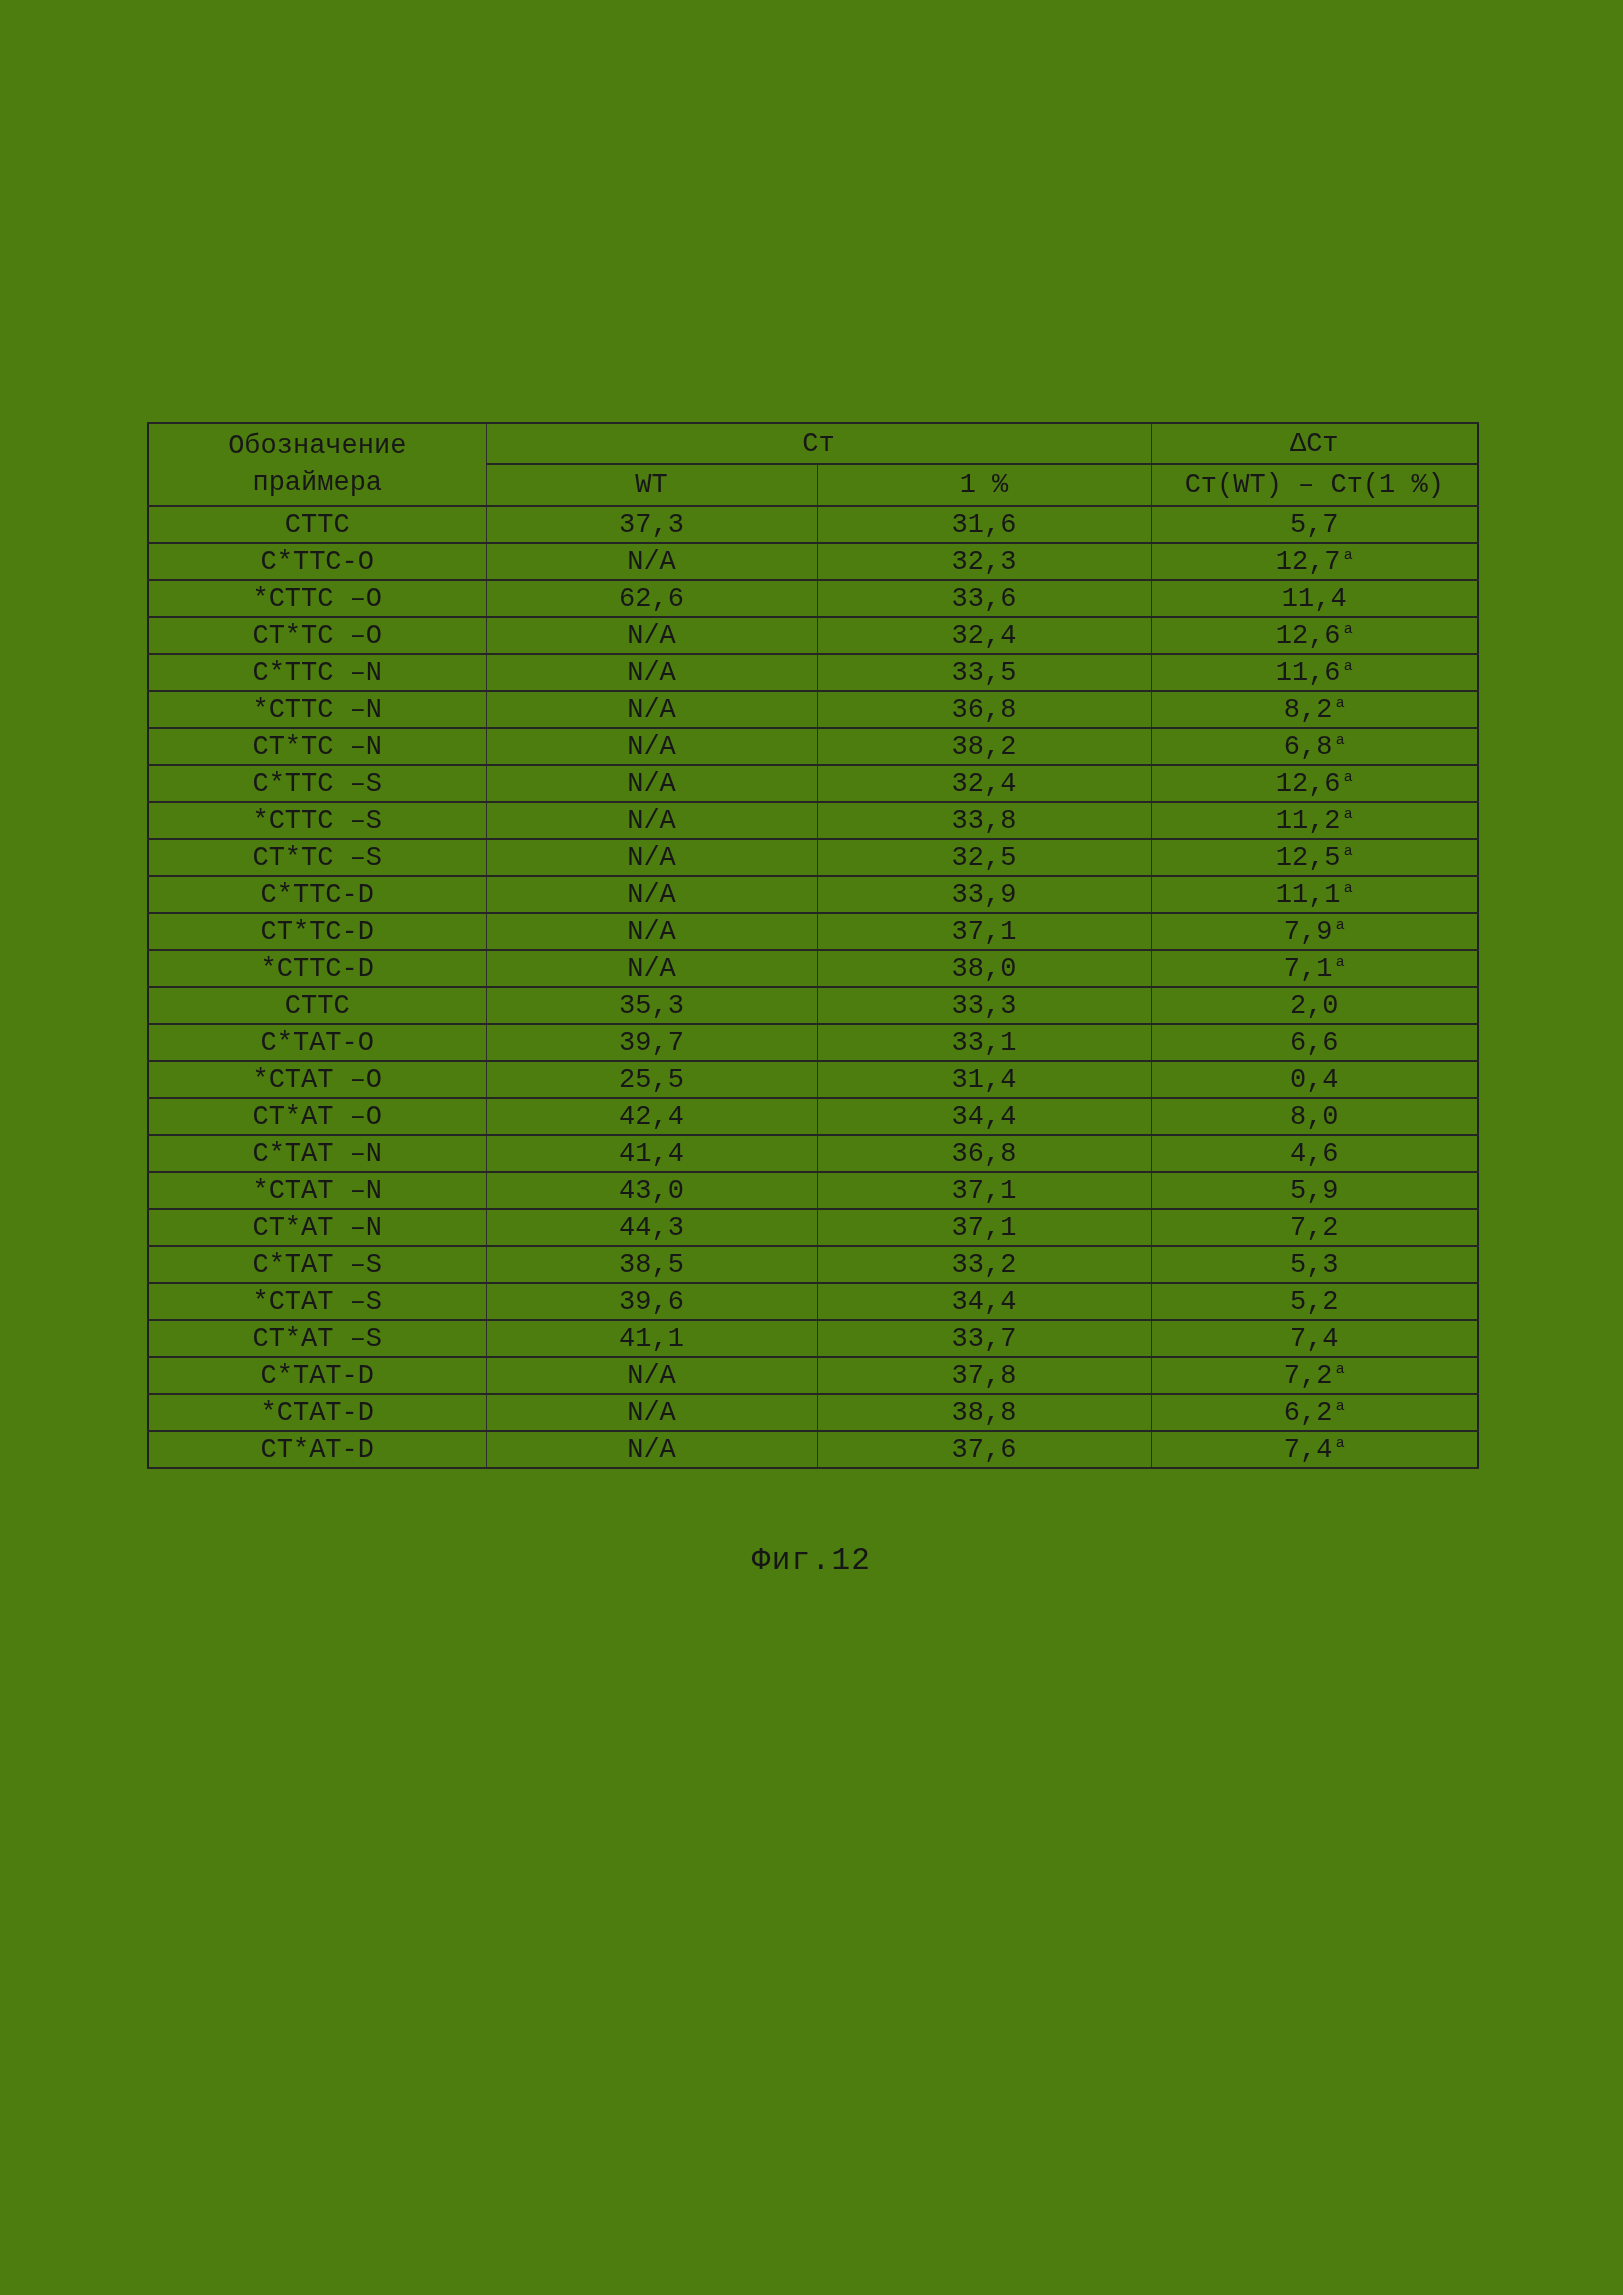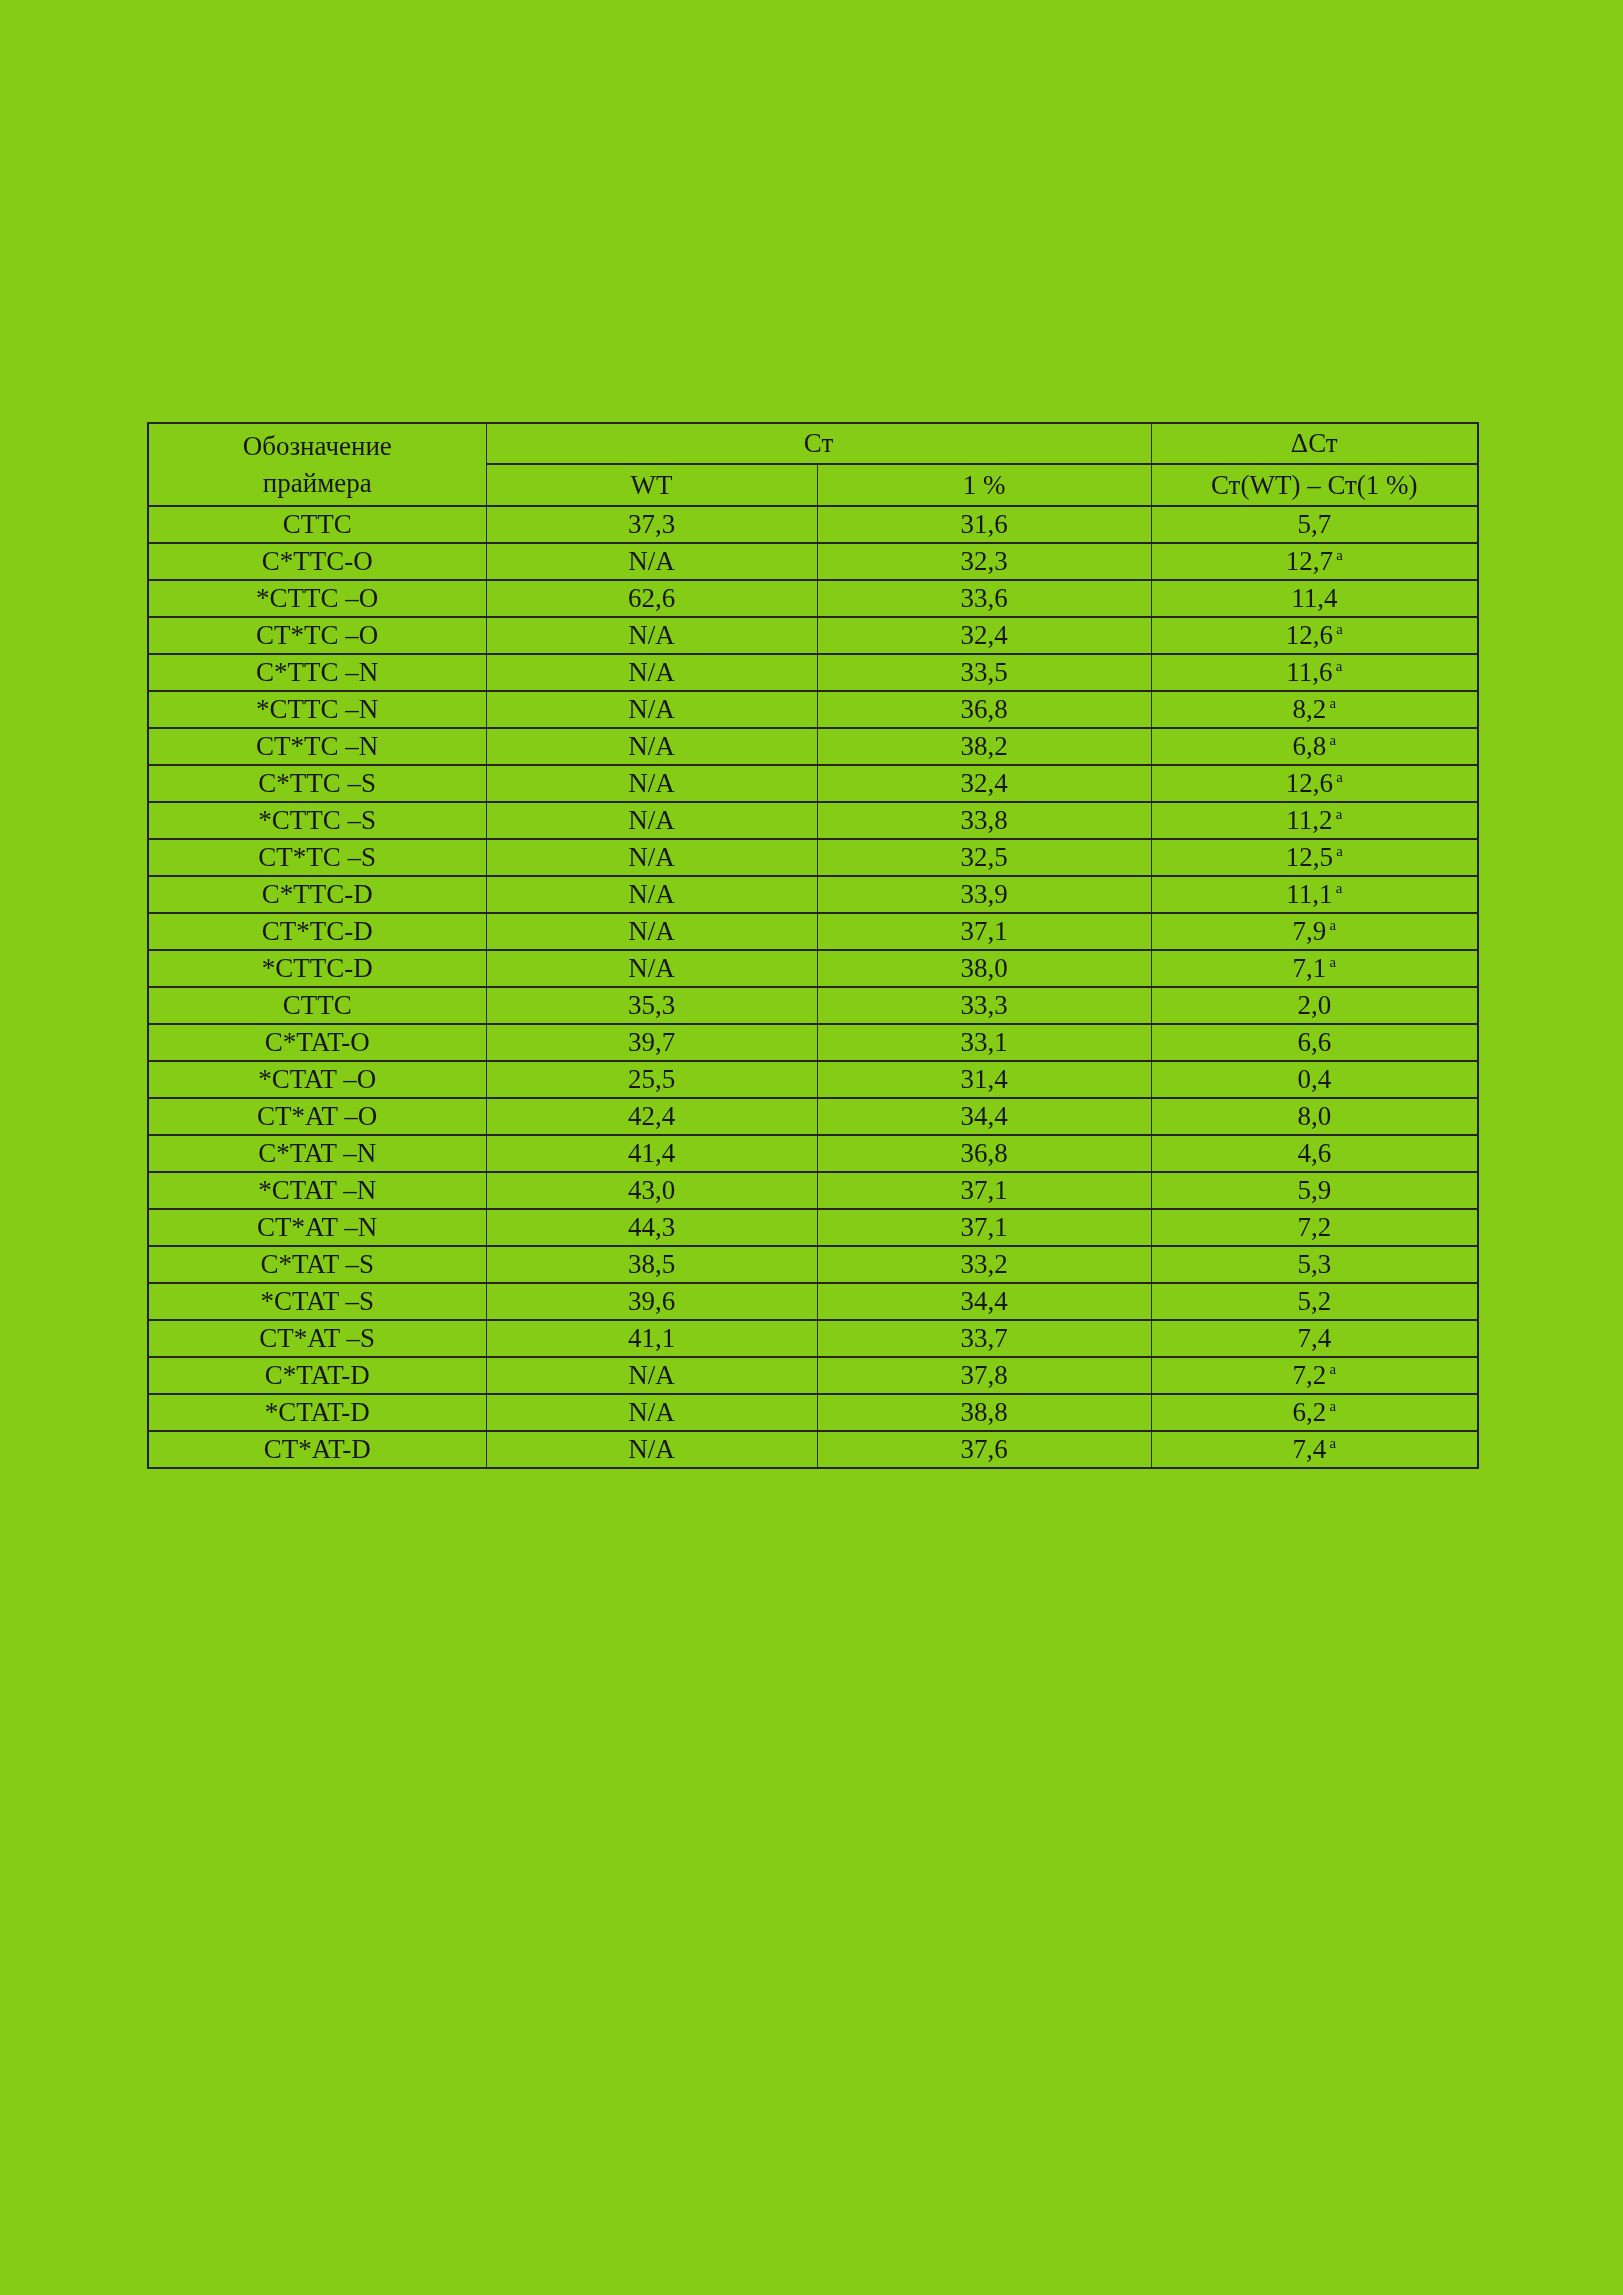--- a/index.html
+++ b/index.html
@@ -4,22 +4,22 @@
 <style>
   html, body {
     margin: 0;
     padding: 0;
     background: #ffffff;
   }
   .page {
     position: relative;
     width: 1623px;
     height: 2295px;
-    background: #84cc16;
-    font-family: Liberation Serif, serif;
+    background: #4d7c0f;
+    font-family: Liberation Mono, monospace;
     color: #1a1a1a;
     overflow: hidden;
   }
   table.data-table {
     position: absolute;
     left: 147px;
     top: 422px;
     width: 1330px;
     border-collapse: collapse;
     table-layout: fixed;
@@ -243,15 +243,16 @@
     </tr>
         <tr>
       <td class="c-label">CT*AT-D</td>
       <td class="c-wt">N/A</td>
       <td class="c-pct">37,6</td>
       <td class="c-delta"><span class="dv">7,4</span><sup class="dsup">a</sup></td>
     </tr>
       </tbody>
   </table>
 
+  <div class="fig-caption">Фиг.12</div>
 
 </div>
 
 
 </body></html>

